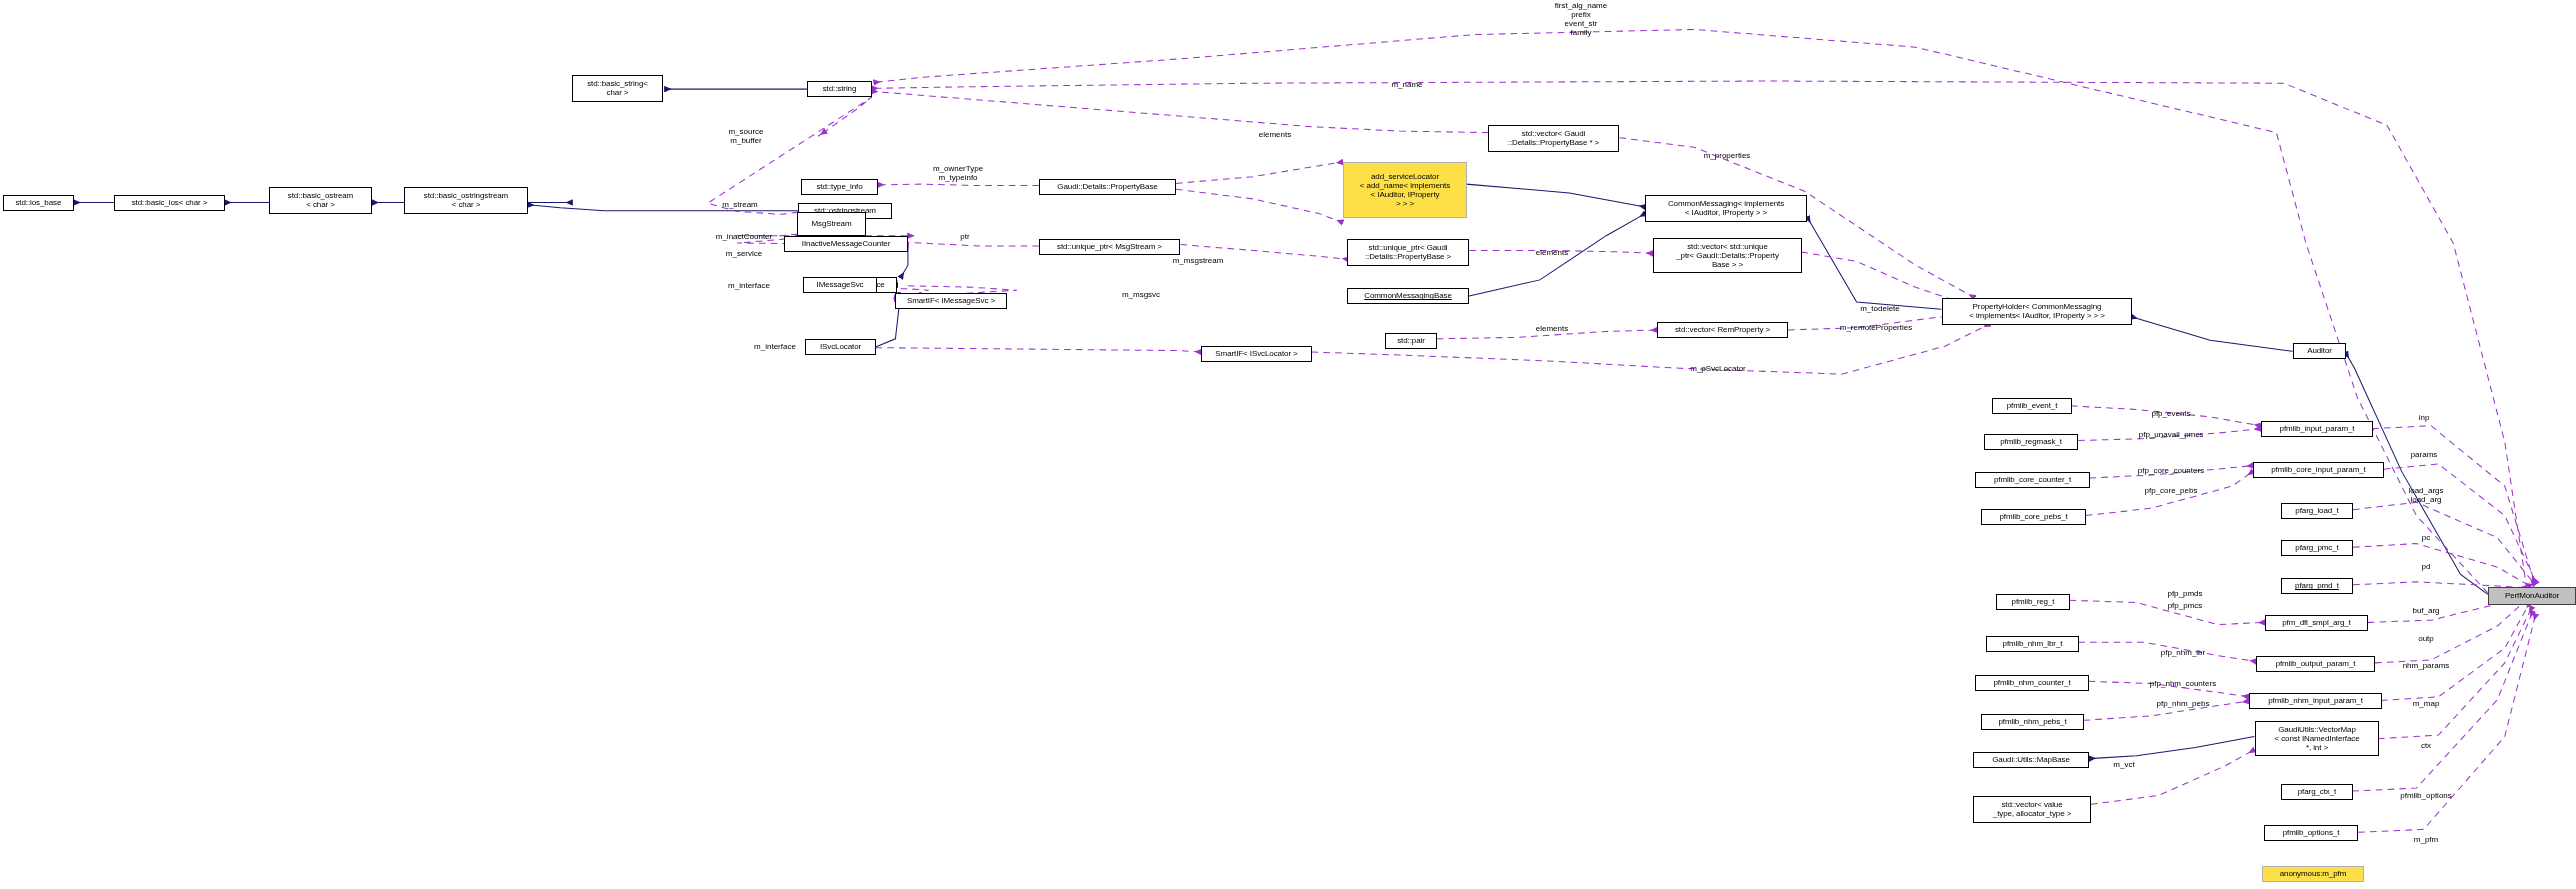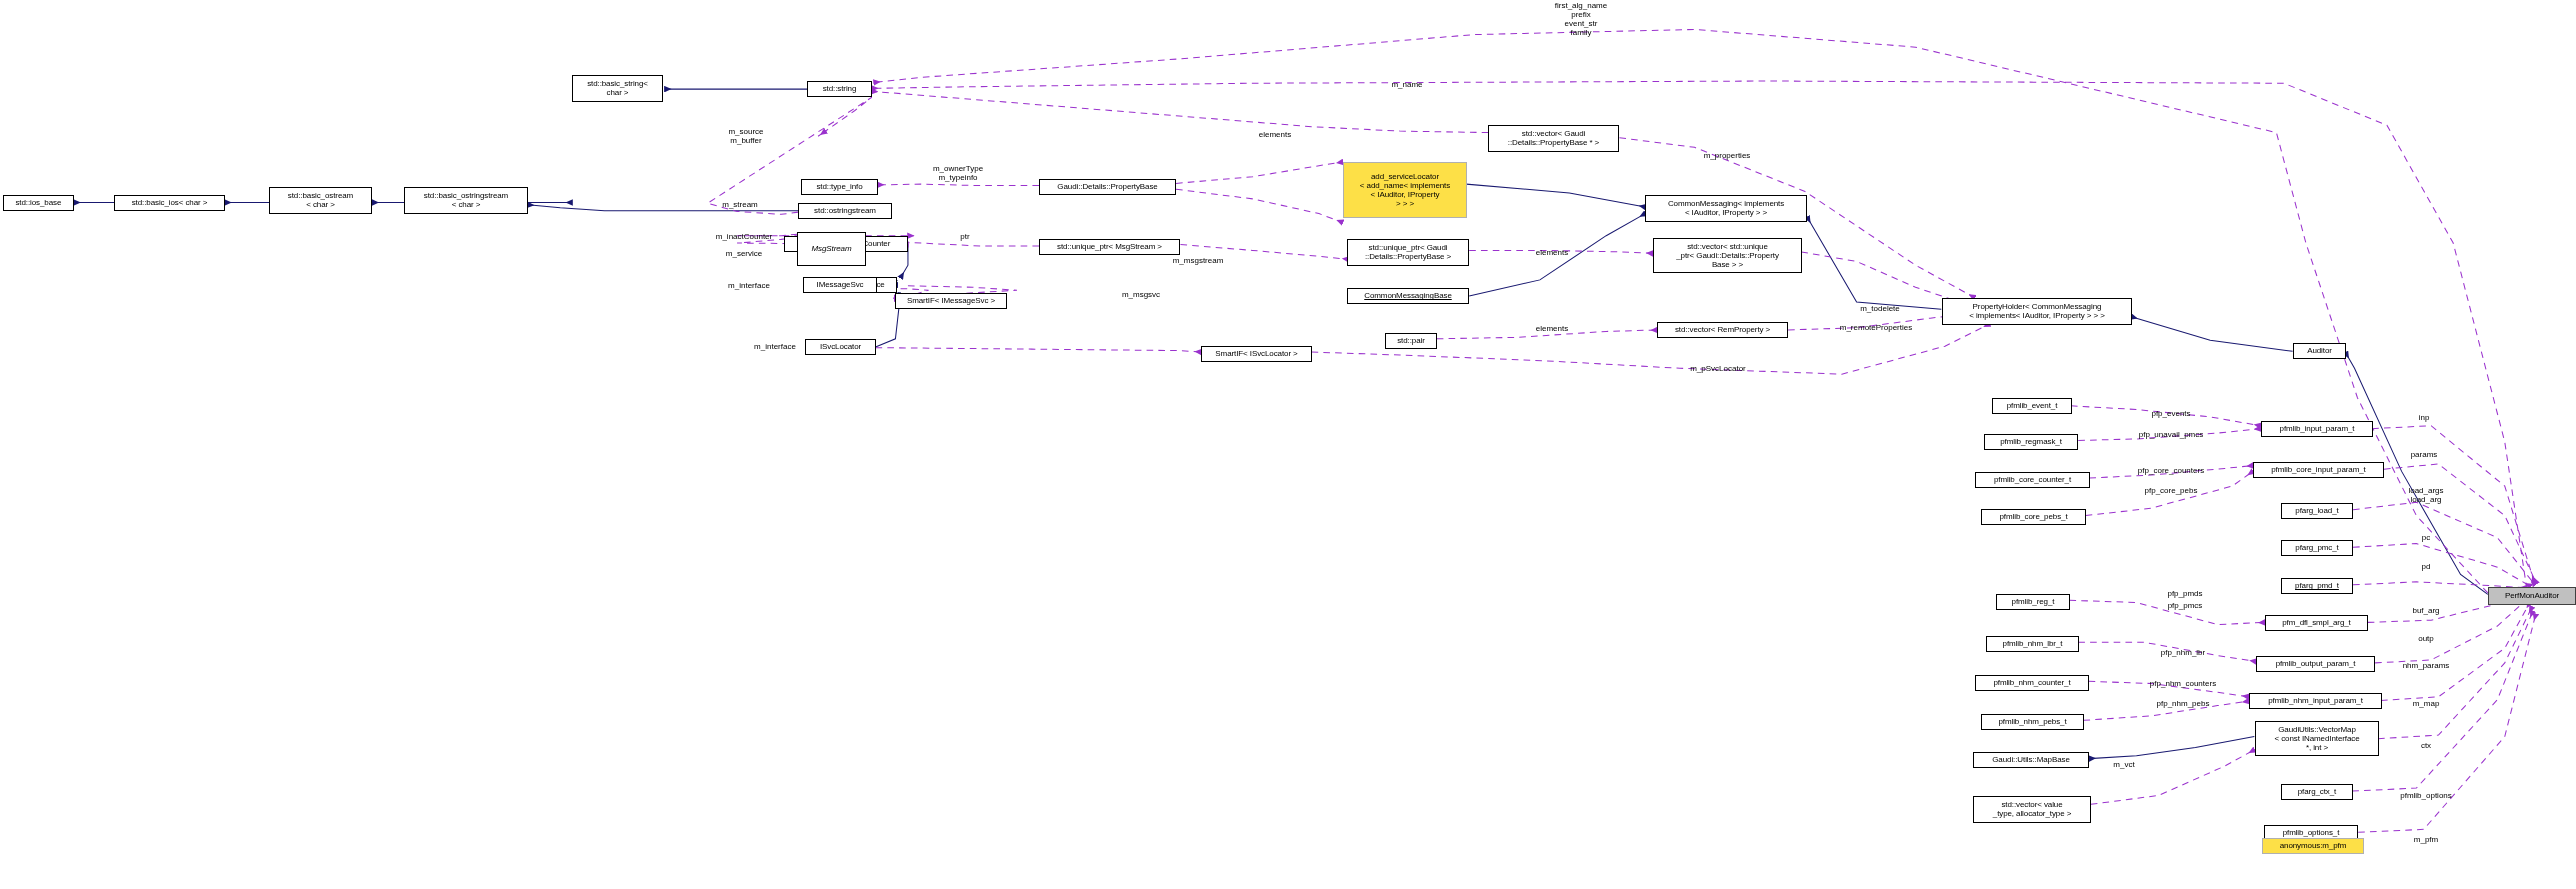--- a/index.html
+++ b/index.html
@@ -130,21 +130,21 @@
 &lt; char &gt;</div>
     <div class="node" style="left: 572px; top: 75px; width: 91px; height: 26.5px;">std::basic_string&lt;
  char &gt;</div>
     <div class="node" style="left: 807px; top: 81px; width: 65px; height: 16px;">std::string</div>
     <div class="node" style="left: 798px; top: 203px; width: 94px; height: 16px;">std::ostringstream</div>
     <div class="node" style="left: 784px; top: 236px; width: 124px; height: 16px;">IInactiveMessageCounter</div>
     <div class="node" style="left: 840px; top: 277px; width: 57px; height: 16px;">IInterface</div>
     <div class="node" style="left: 803px; top: 277px; width: 74px; height: 16px;">IMessageSvc</div>
     <div class="node" style="left: 805px; top: 339px; width: 71px; height: 16px;">ISvcLocator</div>
     <div class="node" style="left: 801px; top: 179px; width: 77px; height: 16px;">std::type_info</div>
-    <div class="node" style="left: 797px; top: 232px; width: 69px; height: 34px; font-style: italic;">MsgStream</div>
+    <div class="node" style="left: 797px; top: 212px; width: 69px; height: 24px;">MsgStream</div>
     <div class="node" style="left: 895px; top: 293px; width: 112px; height: 16px;">SmartIF&lt; IMessageSvc &gt;</div>
     <div class="node" style="left: 1201px; top: 346px; width: 111px; height: 16px;">SmartIF&lt; ISvcLocator &gt;</div>
     <div class="node" style="left: 1039px; top: 179px; width: 137px; height: 16px;">Gaudi::Details::PropertyBase</div>
     <div class="node" style="left: 1039px; top: 239px; width: 141px; height: 16px;">std::unique_ptr&lt; MsgStream &gt;</div>
     <div class="node lightborder" style="left: 1343px; top: 162px; width: 124px; height: 56px;">add_serviceLocator
 &lt; add_name&lt; implements
 &lt; IAuditor, IProperty
 &gt; &gt; &gt;</div>
     <div class="node" style="left: 1488px; top: 125px; width: 131px; height: 26.5px;">std::vector&lt; Gaudi
 ::Details::PropertyBase * &gt;</div>
@@ -179,21 +179,21 @@
     <div class="node" style="left: 2281px; top: 540px; width: 72px; height: 16px;">pfarg_pmc_t</div>
     <div class="node" style="left: 2281px; top: 578px; width: 72px; height: 16px; text-decoration: underline;">pfarg_pmd_t</div>
     <div class="node" style="left: 2265px; top: 615px; width: 103px; height: 16px;">pfm_dfl_smpl_arg_t</div>
     <div class="node" style="left: 2256px; top: 656px; width: 119px; height: 16px;">pfmlib_output_param_t</div>
     <div class="node" style="left: 2249px; top: 693px; width: 133px; height: 16px;">pfmlib_nhm_input_param_t</div>
     <div class="node" style="left: 2255px; top: 721px; width: 124px; height: 35px;">GaudiUtils::VectorMap
 &lt; const INamedInterface
 *, int &gt;</div>
     <div class="node" style="left: 2281px; top: 784px; width: 72px; height: 16px;">pfarg_ctx_t</div>
     <div class="node" style="left: 2264px; top: 825px; width: 94px; height: 16px;">pfmlib_options_t</div>
-    <div class="node lightborder" style="left: 2262px; top: 838px; width: 102px; height: 16px;">anonymous:m_pfm</div>
+    <div class="node lightborder" style="left: 2262px; top: 866px; width: 102px; height: 16px;">anonymous:m_pfm</div>
     <div class="edgelabel" style="left: 1581px; top: 0.7px;">first_alg_name
 prefix
 event_str
 family</div>
     <div class="edgelabel" style="left: 1407px; top: 80px;">m_name</div>
     <div class="edgelabel" style="left: 746px; top: 127px;">m_source
 m_buffer</div>
     <div class="edgelabel" style="left: 958px; top: 164px;">m_ownerType
 m_typeinfo</div>
     <div class="edgelabel" style="left: 1275px; top: 130px;">elements</div>

